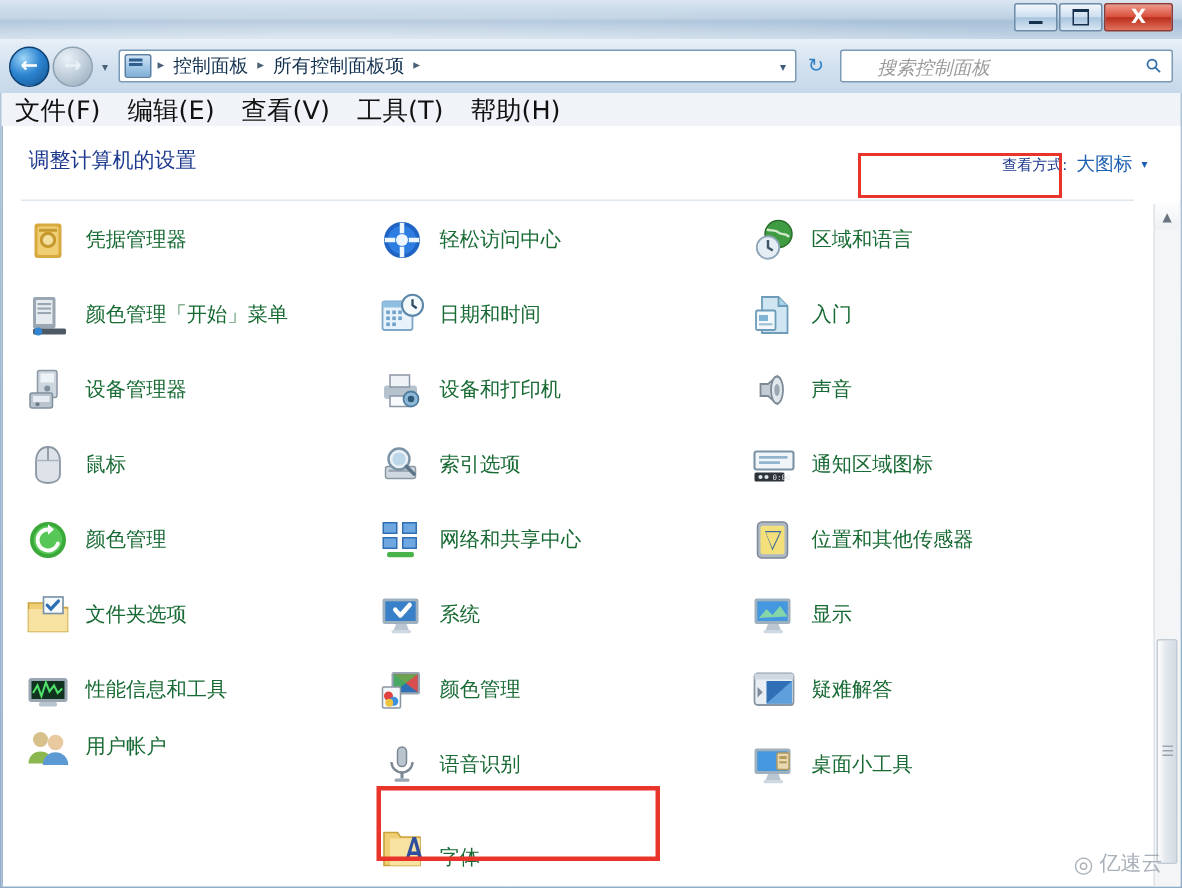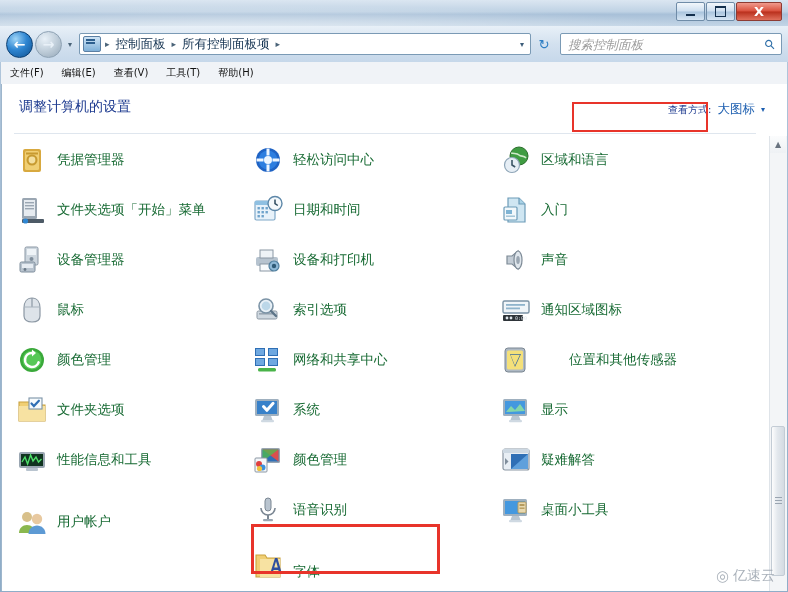--- a/index.html
+++ b/index.html
@@ -82,32 +82,32 @@
   .refresh{
     width:22px;height:22px;margin-left:2px;display:flex;align-items:center;justify-content:center;
     color:#2f7fc4;font-size:13px;
   }
   .searchbox{
     flex:0 0 auto;width:222px;height:22px;margin-left:5px;
     background:#ffffff;border:1px solid #7a9ab5;border-radius:2px;
     display:flex;align-items:center;box-sizing:border-box;
   }
   .searchbox input{
-    border:0;outline:0;flex:1;height:18px;margin-left:5px;font-size:12.5px;
+    border:0;outline:0;flex:1;height:18px;margin-left:22px;font-size:12.5px;
     font-family:"DejaVu Sans","Liberation Sans",sans-serif;color:#222;background:transparent;
   }
   .searchbox input::placeholder{color:#9a9a9a;font-style:italic;}
   .mag{margin-right:6px;color:#2f6fa8;font-size:13px;transform:rotate(-45deg);}
 
   
   .menubar{
     position:absolute;left:1px;top:62px;width:786px;height:22px;
     background:#f0f3f7;display:flex;align-items:center;
   }
-  .menuitem{padding:4px 9px;color:#111;font-size:10px;cursor:default;}
+  .menuitem{padding:4px 9px;color:#111;font-size:17px;cursor:default;}
 
   
   .content{
     position:absolute;left:1px;top:84px;width:786px;height:507px;
     background:#ffffff;border-left:1px solid #9eb6cc;box-sizing:border-box;overflow:hidden;
   }
   .pagehead{
     position:absolute;left:0;top:0;width:100%;height:49px;
     background:#ffffff;
   }
@@ -288,21 +288,21 @@
             <svg viewBox="0 0 32 32" xmlns="http://www.w3.org/2000/svg">
               <rect x="6" y="4" width="15" height="21" rx="1.5" fill="#9aa6b2"></rect>
               <rect x="8" y="6" width="11" height="16" fill="#e6ebf0"></rect>
               <rect x="9" y="8" width="9" height="1.4" fill="#9aa6b2"></rect>
               <rect x="9" y="11" width="9" height="1.4" fill="#9aa6b2"></rect>
               <rect x="9" y="14" width="9" height="1.4" fill="#9aa6b2"></rect>
               <rect x="6" y="25" width="22" height="4" rx="1" fill="#4d5a66"></rect>
               <circle cx="9.5" cy="27" r="2.6" fill="#2f86d2"></circle>
             </svg>
           </span>
-          <span class="lbl">文件夹选项「开始」菜单</span>
+          <span class="lbl">颜色管理「开始」菜单</span>
         </div>
         <div class="cell" style="left: 250px; top: 53px;">
           <span class="ic">
             <svg viewBox="0 0 32 32" xmlns="http://www.w3.org/2000/svg">
               <rect x="3" y="7" width="20" height="19" rx="1.5" fill="#e8f2fa" stroke="#7fa8c8" stroke-width="1.2"></rect>
               <rect x="3" y="7" width="20" height="4" fill="#8fc0e2"></rect>
               <g fill="#6fa3cb">
                 <rect x="5.5" y="13" width="2.4" height="2.4"></rect>
                 <rect x="9.5" y="13" width="2.4" height="2.4"></rect>
                 <rect x="13.5" y="13" width="2.4" height="2.4"></rect>
@@ -422,21 +422,21 @@
               <rect x="17" y="5" width="8" height="6" fill="#6fa8e0"></rect>
               <rect x="3" y="14" width="10" height="8" fill="#2f6fb5"></rect>
               <rect x="4" y="15" width="8" height="6" fill="#6fa8e0"></rect>
               <rect x="16" y="14" width="10" height="8" fill="#2f6fb5"></rect>
               <rect x="17" y="15" width="8" height="6" fill="#6fa8e0"></rect>
               <rect x="6" y="24" width="18" height="3.5" rx="1.5" fill="#49b349"></rect>
             </svg>
           </span>
           <span class="lbl">网络和共享中心</span>
         </div>
-        <div class="cell" style="left: 498px; top: 203px; gap: 28px;">
+        <div class="cell" style="left: 498px; top: 203px;">
           <span class="ic">
             <svg viewBox="0 0 32 32" xmlns="http://www.w3.org/2000/svg">
               <rect x="5" y="4" width="20" height="24" rx="3" fill="#aeb9c4" stroke="#7b8793" stroke-width="1"></rect>
               <rect x="7" y="6.5" width="16" height="19" rx="1.5" fill="#f4e07a"></rect>
               <path d="M10 10h11l-6 13z" fill="#3d6b9e"></path>
               <path d="M10.5 10.8h9.4l-5 10.6z" fill="#f4e07a"></path>
             </svg>
           </span>
           <span class="lbl">位置和其他传感器</span>
         </div>
@@ -508,21 +508,21 @@
             <svg viewBox="0 0 32 32" xmlns="http://www.w3.org/2000/svg">
               <rect x="3" y="5" width="26" height="21" rx="2" fill="#e8eef4" stroke="#8b97a3" stroke-width="1.2"></rect>
               <rect x="3" y="5" width="26" height="4" fill="#cdd8e2"></rect>
               <rect x="11" y="10" width="17" height="15" fill="#2f6fb5"></rect>
               <path d="M11 25l17-15v15z" fill="#5fa0dc"></path>
               <path d="M5 14l3.5 3.5L5 21z" fill="#7f8d9b"></path>
             </svg>
           </span>
           <span class="lbl">疑难解答</span>
         </div>
-        <div class="cell" style="left: 14px; top: 365px;">
+        <div class="cell" style="left: 14px; top: 341px;">
           <span class="ic">
             <svg viewBox="0 0 32 32" xmlns="http://www.w3.org/2000/svg">
               <circle cx="11" cy="11" r="5" fill="#d8c08a"></circle>
               <path d="M3 27c0-5 3.6-8 8-8s8 3 8 8z" fill="#8ab84f"></path>
               <circle cx="21" cy="13" r="5.2" fill="#e8c9a0"></circle>
               <path d="M12.5 28c0-5 3.8-8.5 8.5-8.5s8.5 3.5 8.5 8.5z" fill="#5d9ad4"></path>
             </svg>
           </span>
           <span class="lbl">用户帐户</span>
         </div>

